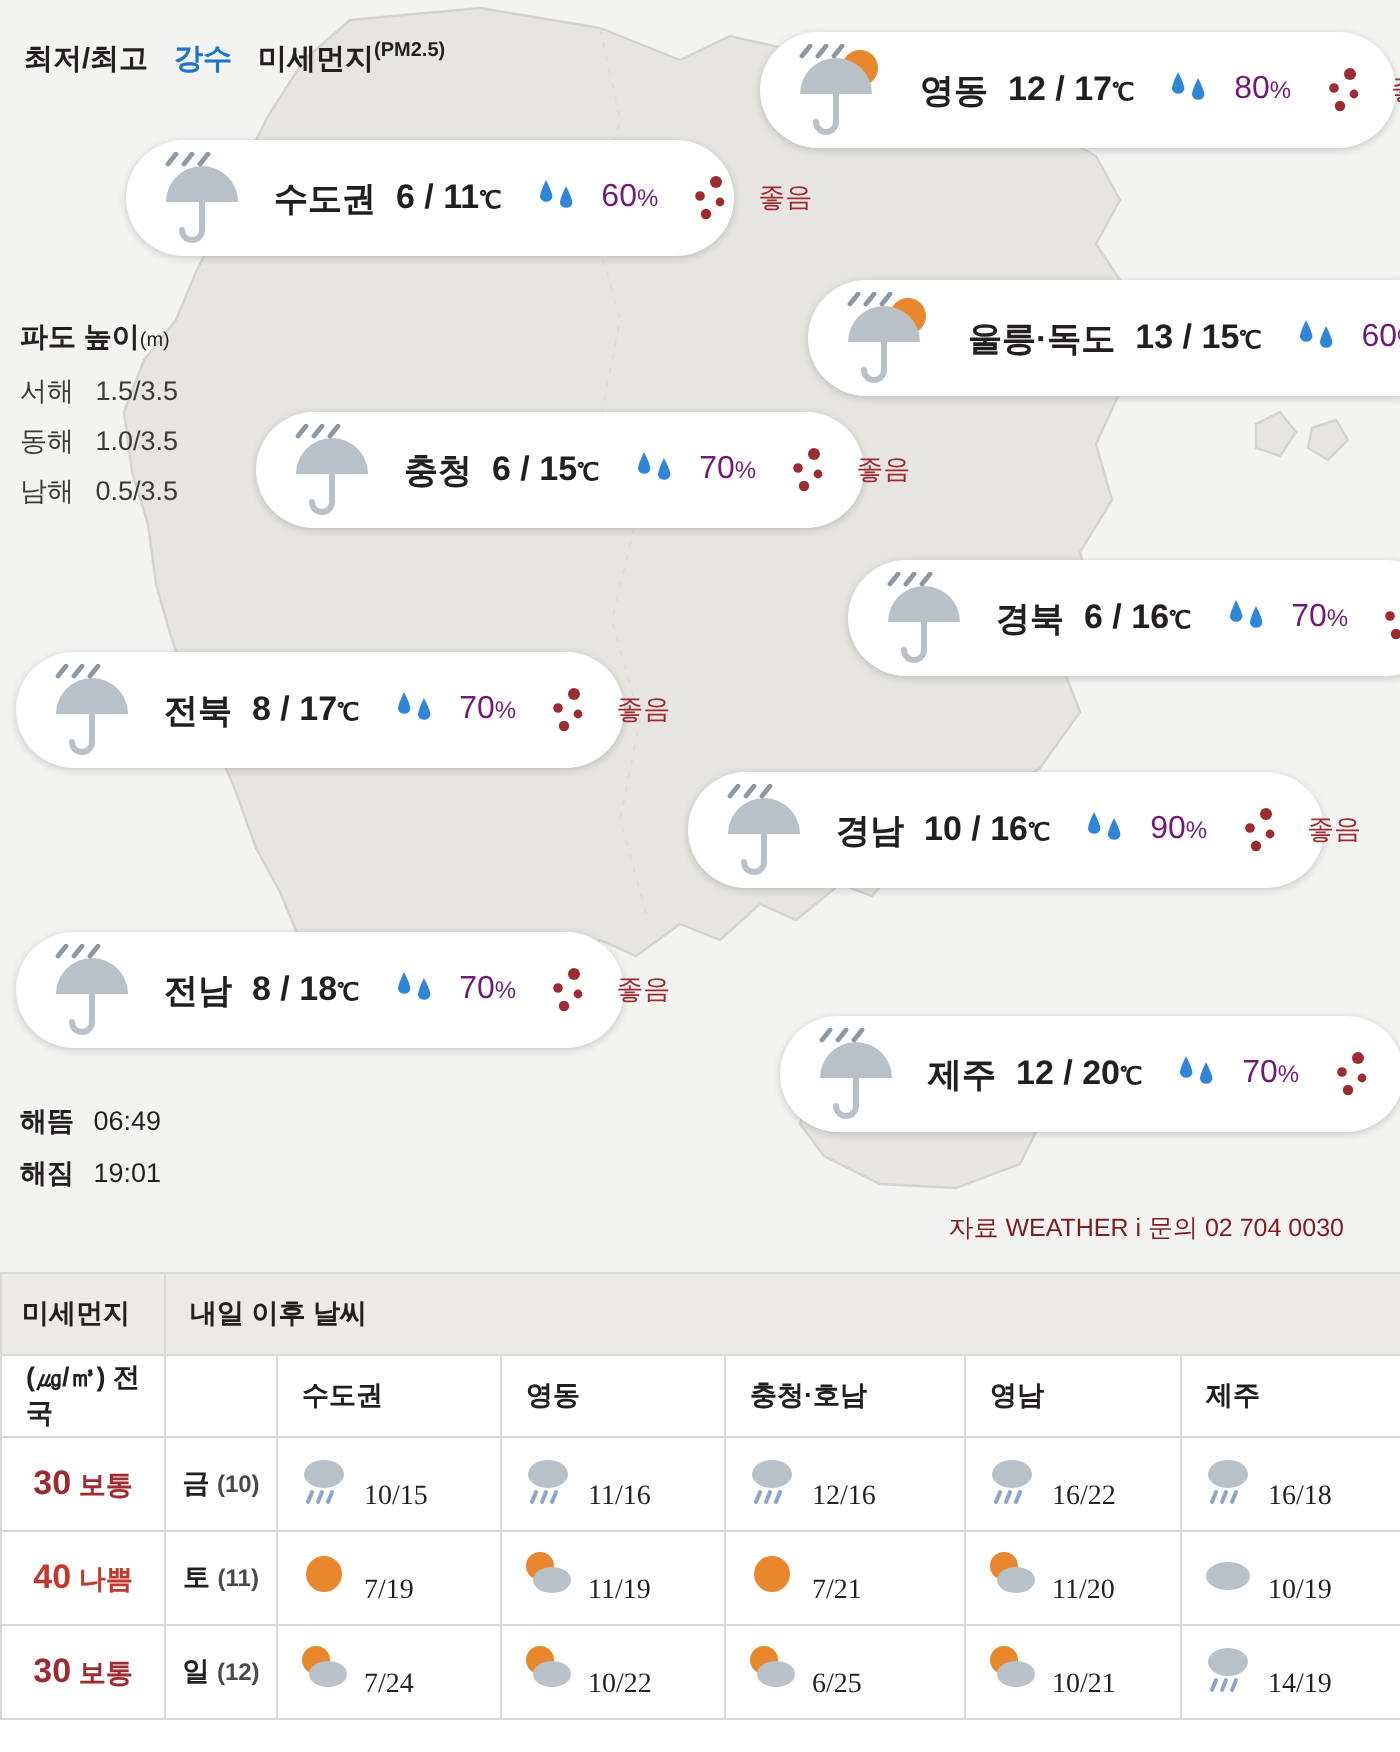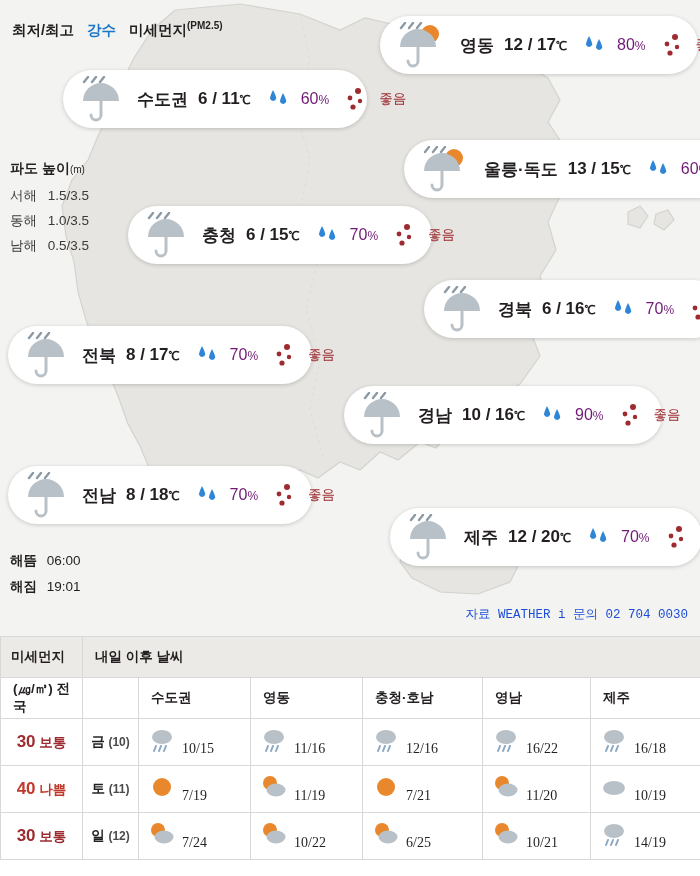--- a/index.html
+++ b/index.html
@@ -80,26 +80,25 @@
     font-size: 13.5px;
   }
   #sun-box .sun-row { margin-bottom: 8px; }
   #sun-box .sun-label {
     font-weight: bold;
     margin-right: 6px;
   }
   
   #source-line {
     position: absolute;
-    right: 12px;
+    right: 28px;
     top: 606px;
     font-size: 12.5px;
-    color: #1d4ed8;
+    color: #7f1d1d;
     z-index: 9;
-    font-family: Liberation Mono, monospace;
   }
   
   .region-card {
     position: absolute;
     background: #ffffff;
     border-radius: 30px;
     box-shadow: 0 1px 4px rgba(0,0,0,0.18);
     display: flex;
     align-items: center;
     height: 58px;
@@ -259,21 +258,21 @@
     </div>
     <div class="wave-row">
       <span class="wlabel">남해</span>
       <span>0.5/3.5</span>
     </div>
   </div>
 
   <div id="sun-box">
     <div class="sun-row">
       <span class="sun-label">해뜸</span>
-      <span>06:00</span>
+      <span>06:49</span>
     </div>
     <div class="sun-row">
       <span class="sun-label">해짐</span>
       <span>19:01</span>
     </div>
   </div>
 
   <div id="source-line">자료 WEATHER i   문의 02 704 0030</div>
 
   <div class="region-card" style="left:63px; top:70px; width:272px;">

